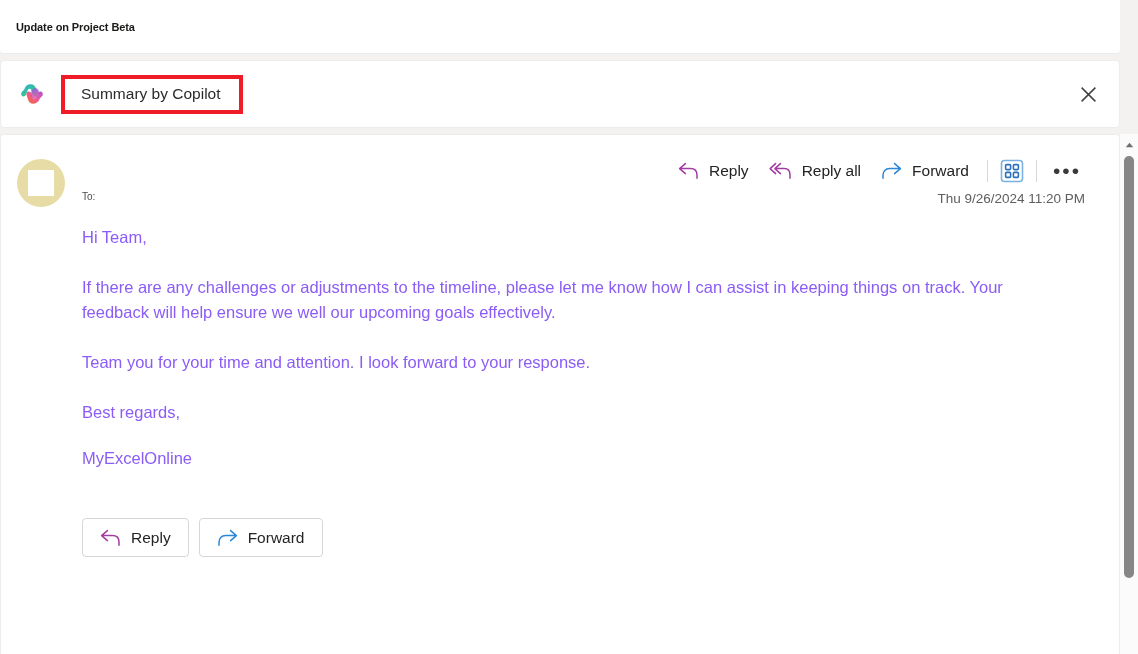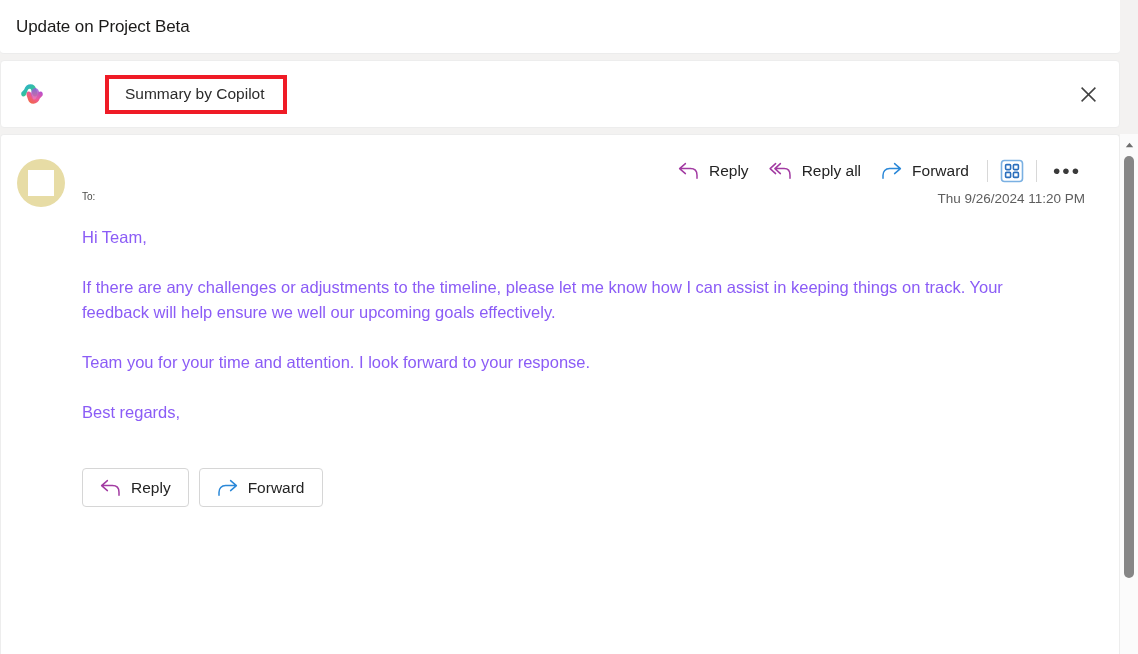--- a/index.html
+++ b/index.html
@@ -25,40 +25,39 @@
     width: 1120px;
     height: 54px;
     background: #ffffff;
     border-radius: 0 0 4px 4px;
     border-bottom: 1px solid #ececec;
     display: flex;
     align-items: center;
     padding-left: 16px;
   }
   .subject-title {
-    font-size: 17px;
-    font-weight: normal;
+    font-size: 11px;
+    font-weight: bold;
     color: #1b1a19;
     letter-spacing: -0.1px;
   }
 
   
   .copilot-card {
     position: absolute;
     left: 0;
     top: 60px;
     width: 1120px;
     height: 68px;
     background: #ffffff;
     border-radius: 4px;
     border: 1px solid #ededed;
     display: flex;
     align-items: center;
     padding: 0 14px 0 18px;
-    gap: 44px;
   }
   .copilot-icon {
     width: 26px;
     height: 26px;
     flex: 0 0 26px;
     position: relative;
     margin-right: 12px;
   }
   .copilot-icon svg { display: block; }
 
@@ -357,20 +356,21 @@
 
       <button class="ellipsis-btn">•••</button>
     </div>
   </div>
 
   <div class="msg-body">
     <p>Hi Team,</p>
     <p>If there are any challenges or adjustments to the timeline, please let me know how I can assist in keeping things on track. Your feedback will help ensure we well our upcoming goals effectively.</p>
     <p>Team you for your time and attention. I look forward to your response.</p>
     <p class="tight">Best regards,</p>
+    <p>MyExcelOnline</p>
   </div>
 
   <div class="reply-row">
     <button class="pill-btn">
       <span>
         <svg width="22" height="18" viewBox="0 0 22 18" xmlns="http://www.w3.org/2000/svg">
           <path d="M7.4 1.6 L1.6 6.6 L7.4 11.6 M1.9 6.6 H12.4 C16.6 6.6 19 9.2 19 13.3 V16.2" stroke="#a23ba2" stroke-width="1.5" fill="none" stroke-linecap="round" stroke-linejoin="round"></path>
         </svg>
       </span>
       <span>Reply</span>

